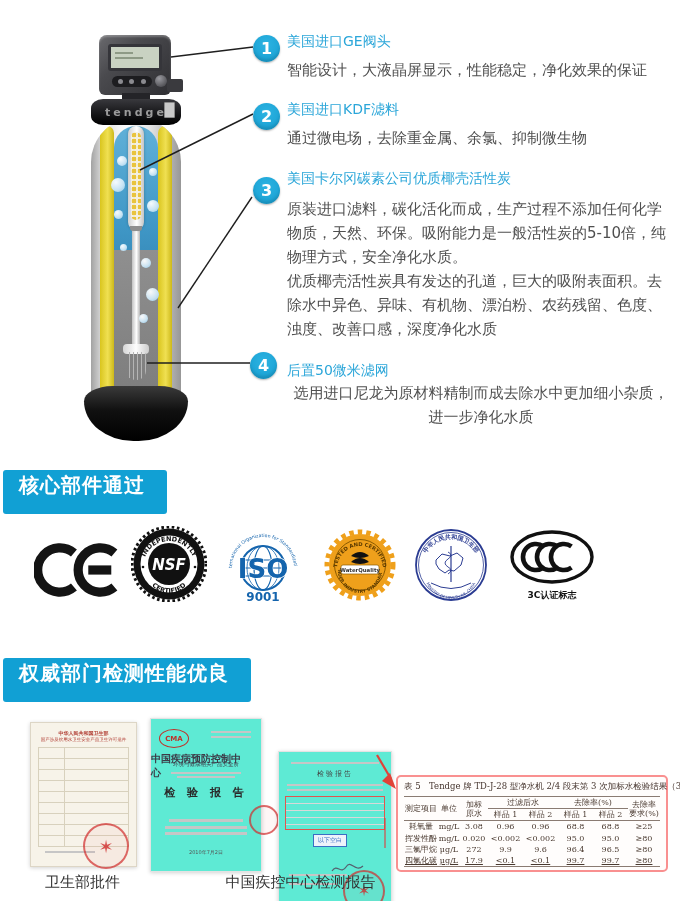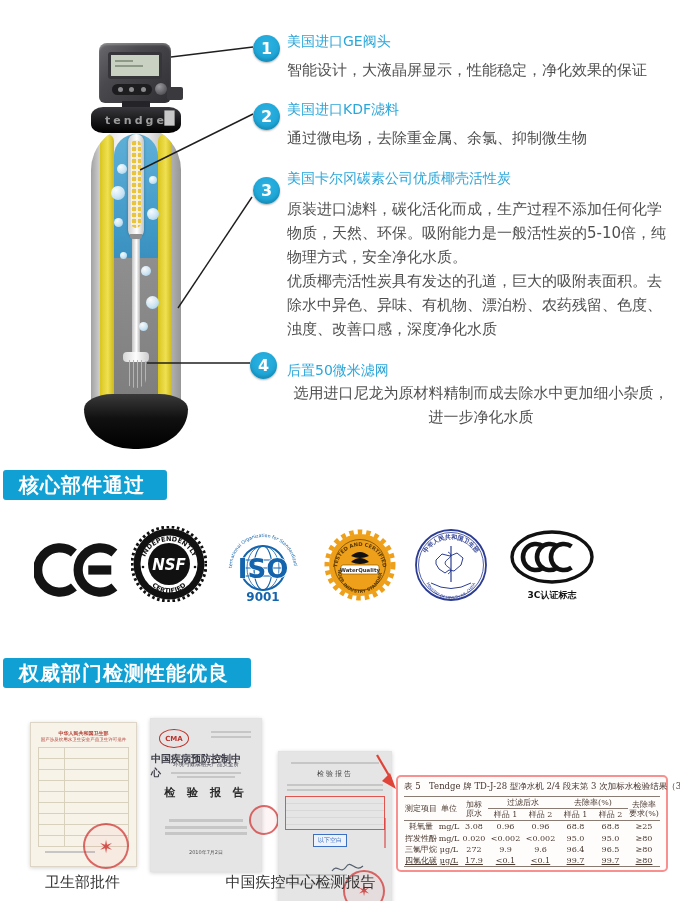--- a/index.html
+++ b/index.html
@@ -46,28 +46,28 @@
 
   
   .co-circle{width:27px;height:27px;border-radius:50%;background:radial-gradient(circle at 50% 35%,#2cb3e2,#169dd0);
     color:#fff;font-weight:bold;font-size:16px;display:flex;align-items:center;justify-content:center;
     box-shadow:0 1px 2px rgba(0,0,0,.3), inset 0 -3px 3px rgba(0,0,0,.12);}
   .co-title{left:287px;font-size:14px;color:#2ba6d9;}
   .co-body{left:287px;width:388px;font-size:15px;color:#4f4f4f;line-height:24px;white-space:pre-line;}
 
   
   .banner{left:3px;background:#11a0d4;color:#fff;font-weight:bold;font-size:20px;line-height:30px;
-    padding:0 22px 0 16px;border-radius:3px;letter-spacing:1px;}
+    padding:0 22px 14px 16px;border-radius:3px;letter-spacing:1px;}
 
   
   .logo{position:absolute;}
   .logo svg{display:block;}
 
   
-  .cert{position:absolute;background:#e5e5e5;border:1px solid #e3e3e3;box-shadow:0 1px 4px rgba(0,0,0,.18);}
+  .cert{position:absolute;background:#5eead4;border:1px solid #e3e3e3;box-shadow:0 1px 4px rgba(0,0,0,.18);}
   .cert1{left:30px;top:722px;width:105px;height:143px;background:#f7f3e9;border-color:#ddd6c6;}
   .c1-t1{position:absolute;left:0;right:0;top:7px;text-align:center;font-size:5px;color:#b03a30;font-weight:bold;}
   .c1-t2{position:absolute;left:0;right:0;top:14px;text-align:center;font-size:4.5px;color:#b03a30;}
   .c1-body{position:absolute;left:7px;right:7px;top:24px;height:98px;border:1px solid #d8d1bd;
     background-image:linear-gradient(90deg,transparent 0 25px,#d8d1bd 25px 26px,transparent 26px),
     repeating-linear-gradient(180deg,transparent 0 10px,#d8d1bd 10px 11px);}
   .stamp{position:absolute;border-radius:50%;border:2.5px solid rgba(208,44,44,.7);display:flex;align-items:center;justify-content:center;color:rgba(208,44,44,.8);background:rgba(230,80,80,.05);}
   .cert2{left:150px;top:718px;width:110px;height:152px;}
   .cma-oval{position:absolute;left:8px;top:10px;width:28px;height:17px;border:1.5px solid #c03028;border-radius:50%;
     display:flex;align-items:center;justify-content:center;font-size:7px;font-weight:bold;color:#c03028;}
@@ -95,21 +95,21 @@
   .rtable tbody tr:last-child td{border-bottom:1px solid #8a7b72;text-decoration:underline;}
   .pre{white-space:pre-line;}
 </style>
 </head>
 <body>
 
 <div class="page">
 
   <div class="hero">
 
-    <div class="abs" style="left:0;top:8px;width:290px;height:465px;">
+    <div class="abs" style="left:0;top:0;width:290px;height:465px;">
       <div class="abs valve-head"></div>
       <div class="abs lcd">
         <span class="lcd-line" style="left:4px;top:5px;width:18px;"></span>
         <span class="lcd-line" style="left:4px;top:10px;width:28px;"></span>
       </div>
       <div class="abs btn-strip">
         <span class="btn-dot"></span>
         <span class="btn-dot"></span>
         <span class="btn-dot"></span>
       </div>

